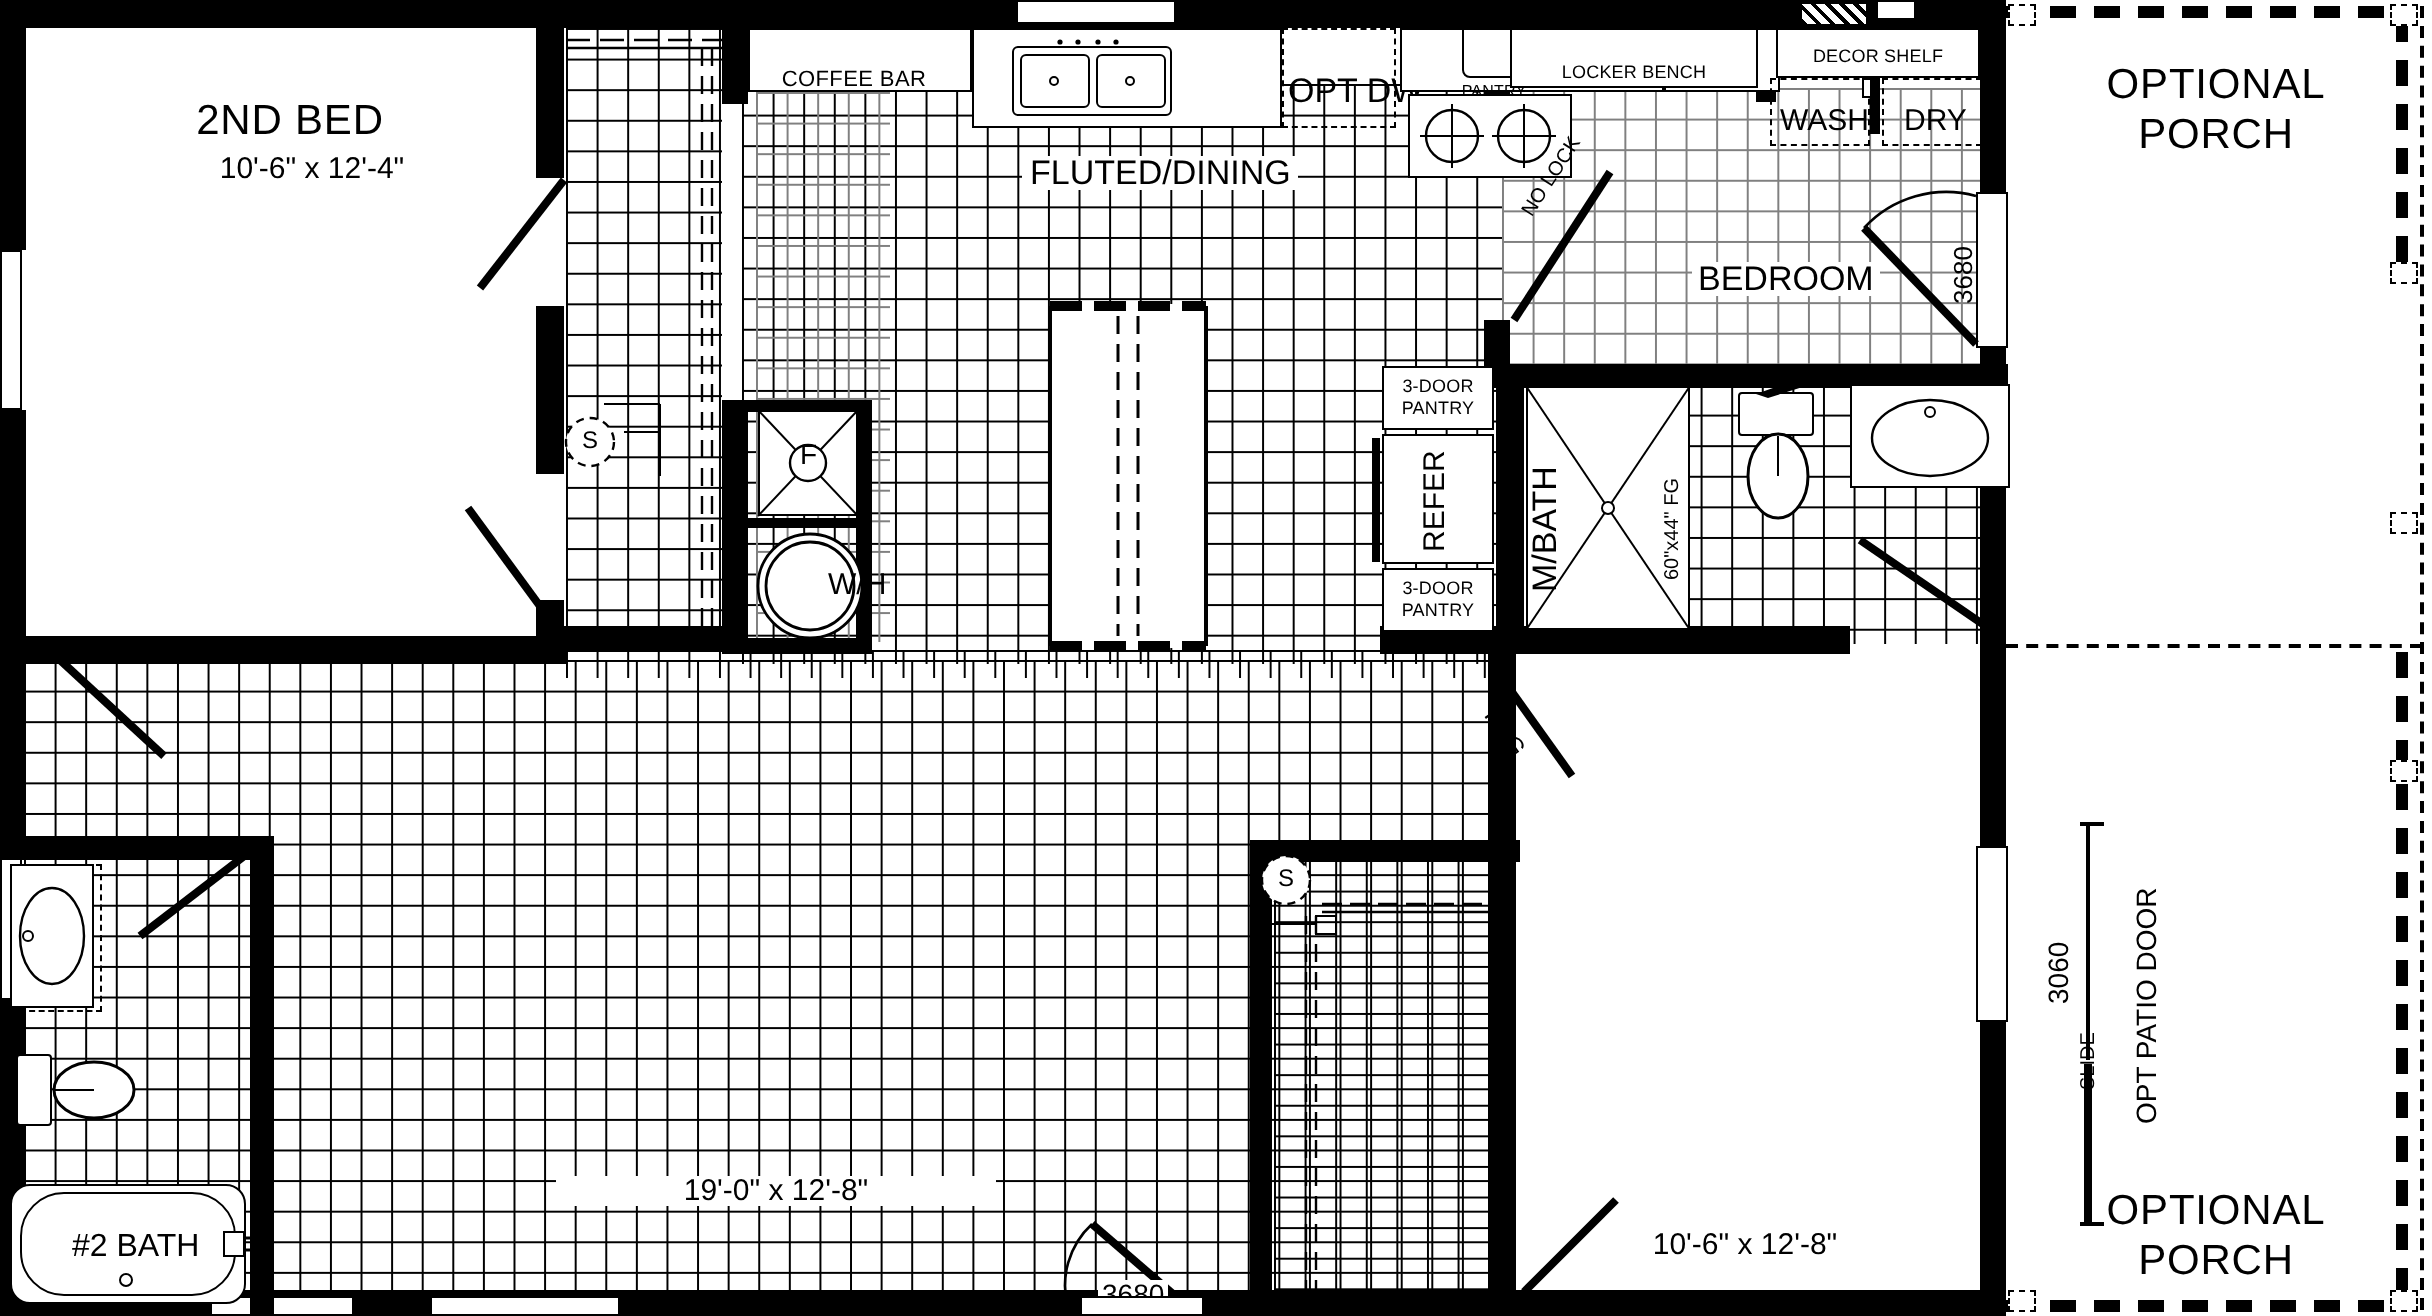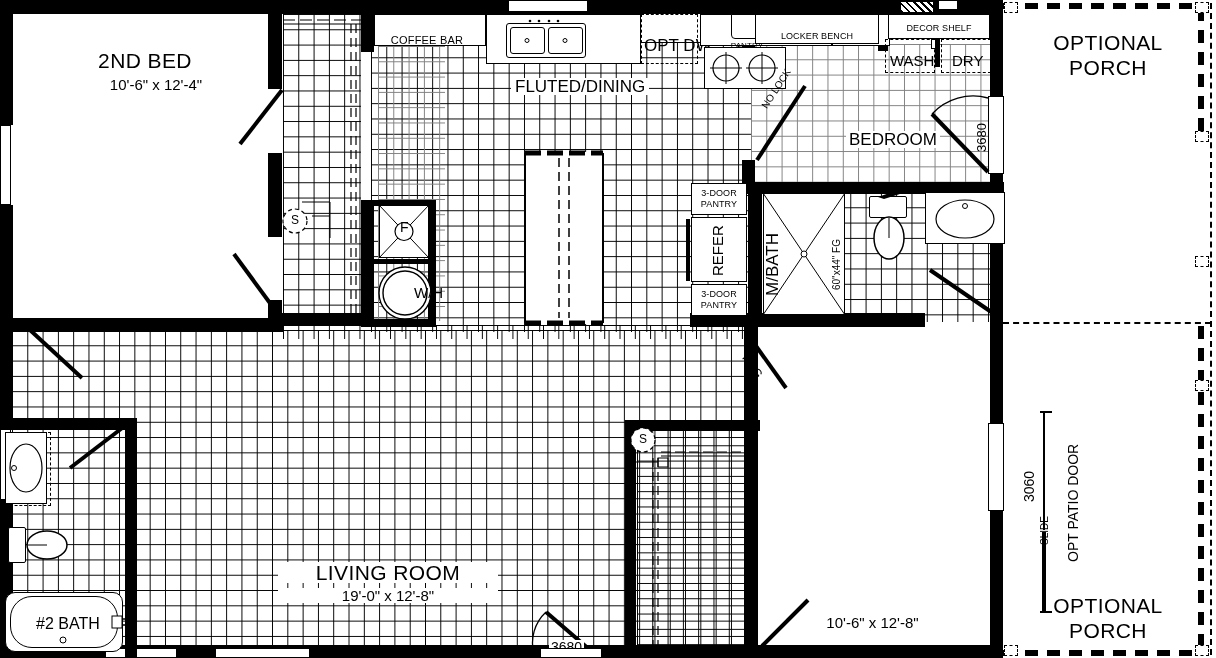--- a/index.html
+++ b/index.html
@@ -321,21 +321,20 @@
   <svg style="left:280px;top:206px;width:30px;height:30px;">
     <circle cx="15" cy="15" r="12" fill="#fff" stroke="#000" stroke-width="1.2" stroke-dasharray="4 3"></circle>
   </svg>
   <div class="txt" style="left:291px;top:214px;font-size:12px;">S</div>
   <svg style="left:302px;top:198px;width:40px;height:44px;">
     <line x1="0" y1="4" x2="28" y2="4" stroke="#000" stroke-width="1"></line>
     <line x1="28" y1="4" x2="28" y2="40" stroke="#000" stroke-width="1"></line>
     <line x1="10" y1="18" x2="28" y2="18" stroke="#000" stroke-width="1"></line>
   </svg>
 
-  <div class="txt big-cap ctr" style="left:278px;top:562px;width:220px;background:#fff;">LIVING ROOM</div>
   <div class="txt room-dim ctr" style="left:278px;top:588px;width:220px;background:#fff;">19'-0" x 12'-8"</div>
 
   <svg style="left:528px;top:608px;width:70px;height:48px;">
     <path d="M6 46 A42 42 0 0 1 18 4" fill="none" stroke="#000" stroke-width="1.3"></path>
     <line x1="18" y1="4" x2="62" y2="42" stroke="#000" stroke-width="4"></line>
   </svg>
   <div class="txt" style="left:549px;top:640px;font-size:14px;background:#fff;padding:0 2px;">3680</div>
   <div class="thin-nb" style="left:540px;top:648px;width:62px;height:10px;border:1px solid #000;box-sizing:border-box;"></div>
 
   <div class="txt room-dim ctr" style="left:760px;top:615px;width:225px;">10'-6" x 12'-8"</div>

